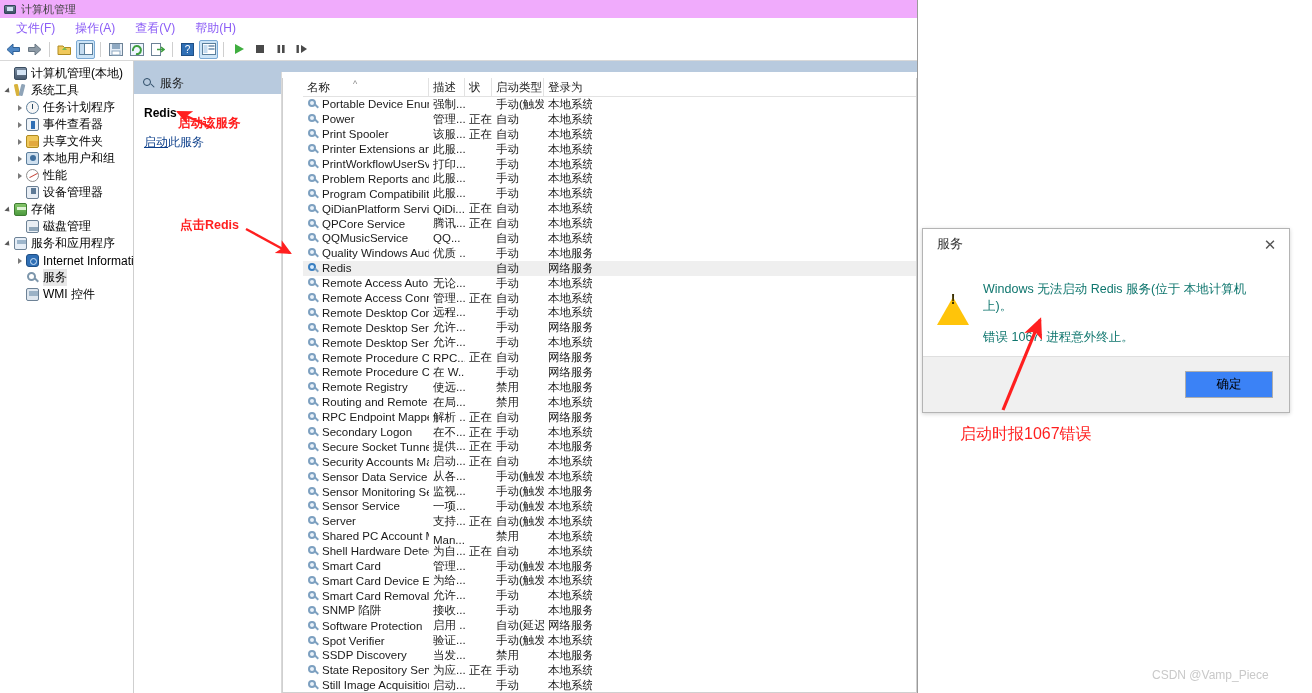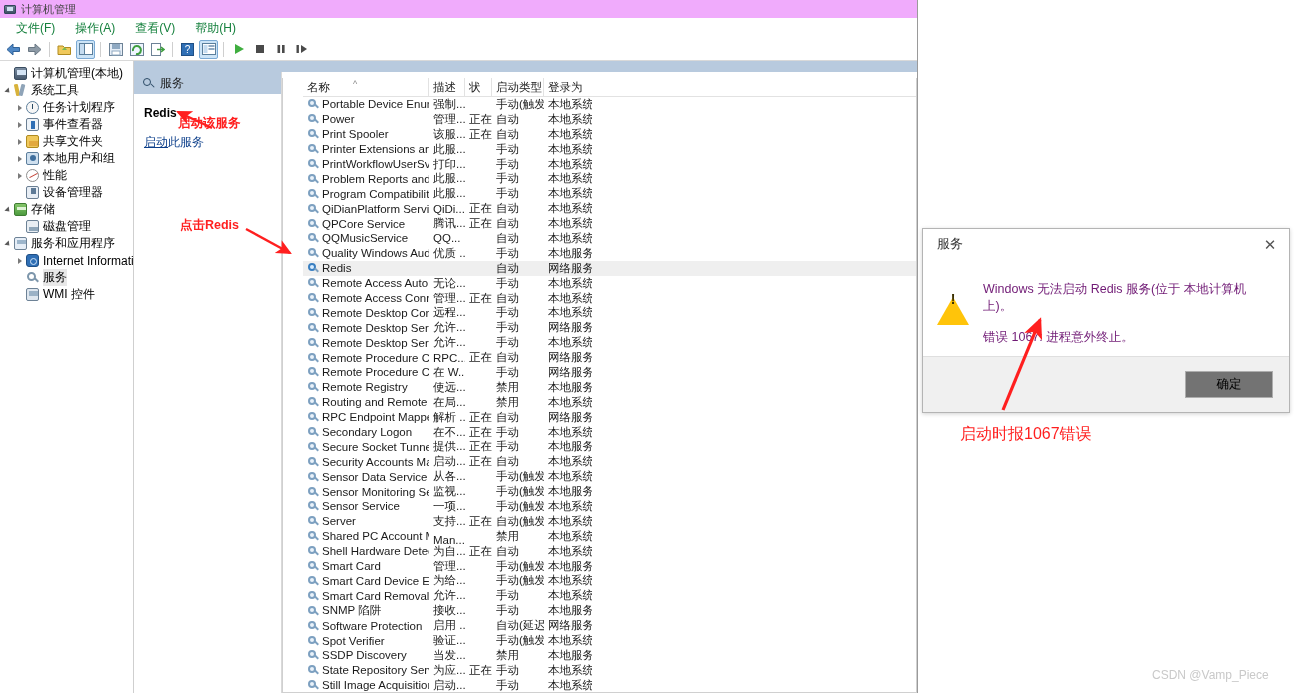--- a/index.html
+++ b/index.html
@@ -9,21 +9,21 @@
   }
   
   #mmc-window{position:absolute;left:0;top:0;width:918px;height:693px;background:#f0f0f0;border-right:1px solid #9a9a9a;border-bottom:1px solid #9a9a9a;box-sizing:border-box;}
   .titlebar{height:18px;background:#f0abfc;display:flex;align-items:center;padding-left:4px;gap:4px;}
   .titlebar .ttl{font-size:11px;color:#444;}
   .app-icon{width:13px;height:13px;position:relative;flex:none;}
   .app-icon:before{content:"";position:absolute;left:0;top:2px;width:12px;height:9px;background:linear-gradient(#6d7f93,#3f5066);border:1px solid #33465c;border-radius:1px;box-sizing:border-box;}
   .app-icon:after{content:"";position:absolute;left:3px;top:4px;width:6px;height:4px;background:#cfe0f2;}
 
   .menubar{height:20px;display:flex;align-items:center;padding-left:6px;background:#ffffff;}
-  .menubar .mi{font-size:12px;padding:2px 10px;color:#15803d;}
+  .menubar .mi{font-size:12px;padding:2px 10px;color:#8b5cf6;}
 
   .toolbar{height:22px;background:#ffffff;display:flex;align-items:center;padding-left:4px;gap:2px;border-bottom:1px solid #d9d9d9;}
   .tbtn{width:19px;height:19px;display:flex;align-items:center;justify-content:center;border-radius:2px;position:relative;}
   .tbtn.on{background:#cce4f7;border:1px solid #7aa9d4;box-sizing:border-box;}
   .tsep{width:1px;height:15px;background:#cfcfcf;margin:0 3px;}
 
   .body-area{display:flex;height:calc(693px - 61px);background:#fff;}
   
   #tree-pane{width:134px;background:#fff;border-right:1px solid #cfcfcf;padding-top:4px;box-sizing:border-box;overflow:hidden;}
   .tnode{display:flex;align-items:center;height:17px;font-size:12px;white-space:nowrap;}
@@ -101,23 +101,23 @@
   
   #dialog{position:absolute;left:922px;top:228px;width:368px;height:185px;background:#fff;border:1px solid #b4b4b4;box-shadow:0 1px 4px rgba(0,0,0,.18);box-sizing:border-box;}
   .dlg-title{height:30px;display:flex;align-items:center;justify-content:space-between;padding:0 6px 0 14px;}
   .dlg-title .t{font-size:13px;color:#333;}
   .dlg-close{width:26px;height:22px;display:flex;align-items:center;justify-content:center;color:#555;font-size:15px;line-height:1;}
   .dlg-body{height:97px;padding:10px 16px 0 14px;display:flex;gap:14px;box-sizing:border-box;}
   .warn{width:32px;height:29px;position:relative;flex:none;margin-top:14px;}
   .warn .tri{width:0;height:0;border-left:16px solid transparent;border-right:16px solid transparent;border-bottom:28px solid #ffc40a;}
   .warn .bang{position:absolute;left:0;top:8px;width:32px;text-align:center;font-size:14px;font-weight:bold;color:#3a3000;}
   .dlg-msgs{padding-top:12px;}
-  .dlg-msgs p{margin:0 0 14px 0;font-size:12.5px;color:#701a75;}
+  .dlg-msgs p{margin:0 0 14px 0;font-size:12.5px;color:#0f766e;}
   .dlg-foot{height:56px;background:#f0f0f0;border-top:1px solid #dfdfdf;display:flex;align-items:center;justify-content:flex-end;padding-right:16px;box-sizing:border-box;}
-  .ok-btn{width:86px;height:25px;background:#737373;border:1px solid #adadad;font-size:12.5px;display:flex;align-items:center;justify-content:center;color:#000;}
+  .ok-btn{width:86px;height:25px;background:#3b82f6;border:1px solid #adadad;font-size:12.5px;display:flex;align-items:center;justify-content:center;color:#000;}
 
   
   .anno{position:absolute;color:#ff1f1f;font-weight:bold;white-space:nowrap;}
   #anno1{left:178px;top:115px;font-size:12.5px;}
   #anno2{left:180px;top:217px;font-size:12.5px;}
   #anno3{left:960px;top:424px;font-size:16px;font-weight:normal;}
   .arrow-svg{position:absolute;overflow:visible;}
   #watermark{position:absolute;left:1152px;top:668px;color:#c9c9c9;font-size:12px;}
 </style>
 </head>

